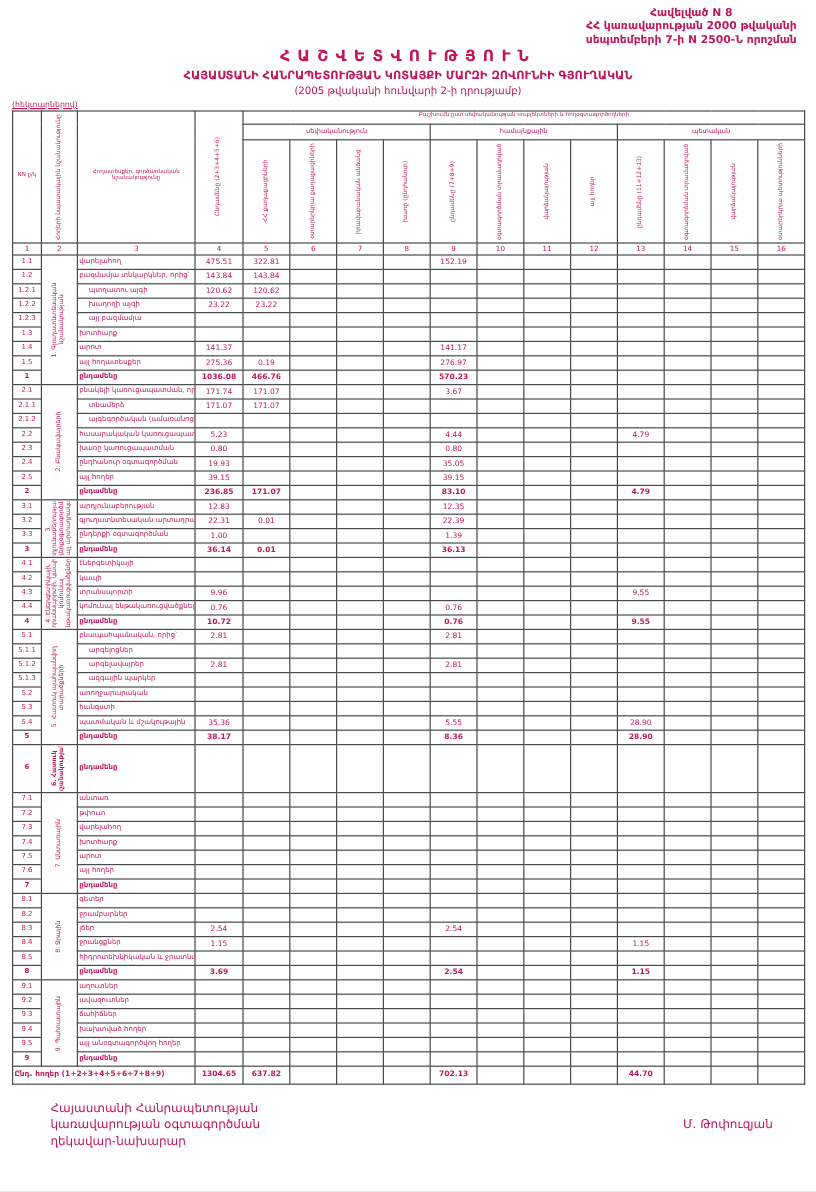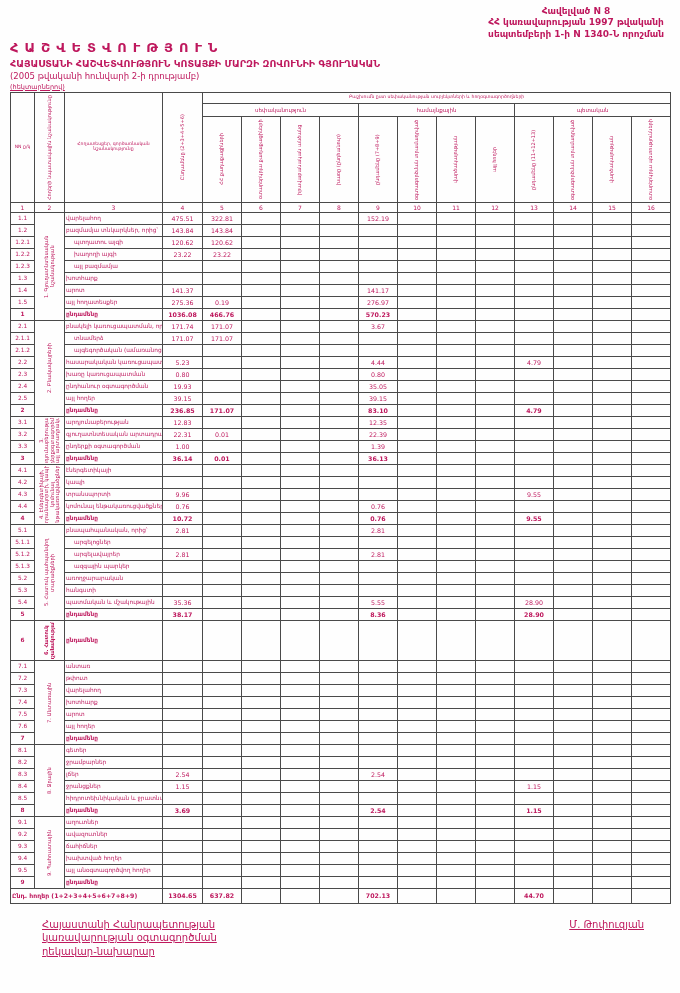--- a/index.html
+++ b/index.html
@@ -5,21 +5,21 @@
   html,body{margin:0;padding:0;background:#d9d9d9;}
   .page{
     width:680px;height:993px;margin:0 auto;background:#fefefe;
     box-sizing:border-box;padding:6px 10px 4px 10px;position:relative;
     font-family:"DejaVu Sans",sans-serif;color:#be185d;overflow:hidden;
   }
   
   .appendix{width:fit-content;margin-left:24px;margin-right:6px;float:right;
     text-align:center;font-size:9px;font-weight:bold;line-height:1.25;}
   
-  .titles{clear:both;text-align:left;margin-top:4px;}
+  .titles{clear:both;text-align:center;margin-top:4px;}
   .t1{font-size:13px;font-weight:bold;letter-spacing:6px;margin:2px 0 3px 0;}
   .t2,.t3{font-size:9.5px;font-weight:bold;margin:1px 0;}
   .t4{font-size:8.5px;margin:2px 0 0 0;}
   .units{text-align:left;font-size:6.5px;margin:2px 2px 1px 0;text-decoration:underline;}
   
   table.land{border-collapse:collapse;table-layout:fixed;width:660px;margin:0 auto;}
   table.land th,table.land td{border:1px solid #4a4a4a;padding:0 1px;overflow:hidden;
     font-weight:normal;vertical-align:middle;}
   col.c-nn{width:24px;} col.c-cat{width:30px;} col.c-name{width:98px;}
   col.c-total{width:40px;} col.c-v{width:39px;}
@@ -40,38 +40,38 @@
   td.c-label.ind{padding-left:9px;}
   td.c-val{text-align:center;}
   td.cat-cell{position:relative;}
   td.cat-cell .rot{position:absolute;inset:1px;display:flex;align-items:center;justify-content:center;
     writing-mode:vertical-rl;transform:rotate(180deg);font-size:5.2px;line-height:1.05;
     text-align:center;overflow:hidden;}
   tr.sec-total td{font-weight:bold;}
   tr.grand td{font-weight:bold;height:14px;}
   td.grand-label{text-align:left;font-size:6.2px;}
   
-  .sig{display:flex;justify-content:space-between;
-    margin:14px 26px 0 32px;font-size:10px;line-height:1.35;text-decoration:underline;}
-  .sig .name{font-size:10px;margin-bottom:3px;}
+  .sig{display:flex;justify-content:space-between;align-items:flex-end;
+    margin:14px 26px 0 32px;font-size:10px;line-height:1.35;}
+  .sig .name{font-size:10px;margin-bottom:14px;}
 </style>
 </head>
 <body>
 
 <div class="page">
 
   <div class="appendix">
     <div>Հավելված N 8</div>
-    <div>ՀՀ կառավարության 1997 թվականի</div>
-    <div>սեպտեմբերի 1-ի N 1340-Ն որոշման</div>
+    <div>ՀՀ կառավարության 2000 թվականի</div>
+    <div>սեպտեմբերի 7-ի N 2500-Ն որոշման</div>
   </div>
 
   <div class="titles">
     <div class="t1">ՀԱՇՎԵՏՎՈՒԹՅՈՒՆ</div>
-    <div class="t2">ՀԱՅԱՍՏԱՆԻ ՀԱՇՎԵՏՎՈՒԹՅՈՒՆ ԿՈՏԱՅՔԻ ՄԱՐԶԻ ԶՈՎՈՒՆԻԻ ԳՅՈՒՂԱԿԱՆ</div>
+    <div class="t2">ՀԱՅԱՍՏԱՆԻ ՀԱՆՐԱՊԵՏՈՒԹՅԱՆ ԿՈՏԱՅՔԻ ՄԱՐԶԻ ԶՈՎՈՒՆԻԻ ԳՅՈՒՂԱԿԱՆ</div>
     <div class="t4">(2005 թվականի հունվարի 2-ի դրությամբ)</div>
   </div>
 
   <div class="units">(հեկտարներով)</div>
 
   <table class="land">
     <colgroup>
       <col class="c-nn">
         <col class="c-cat">
         <col class="c-name">

